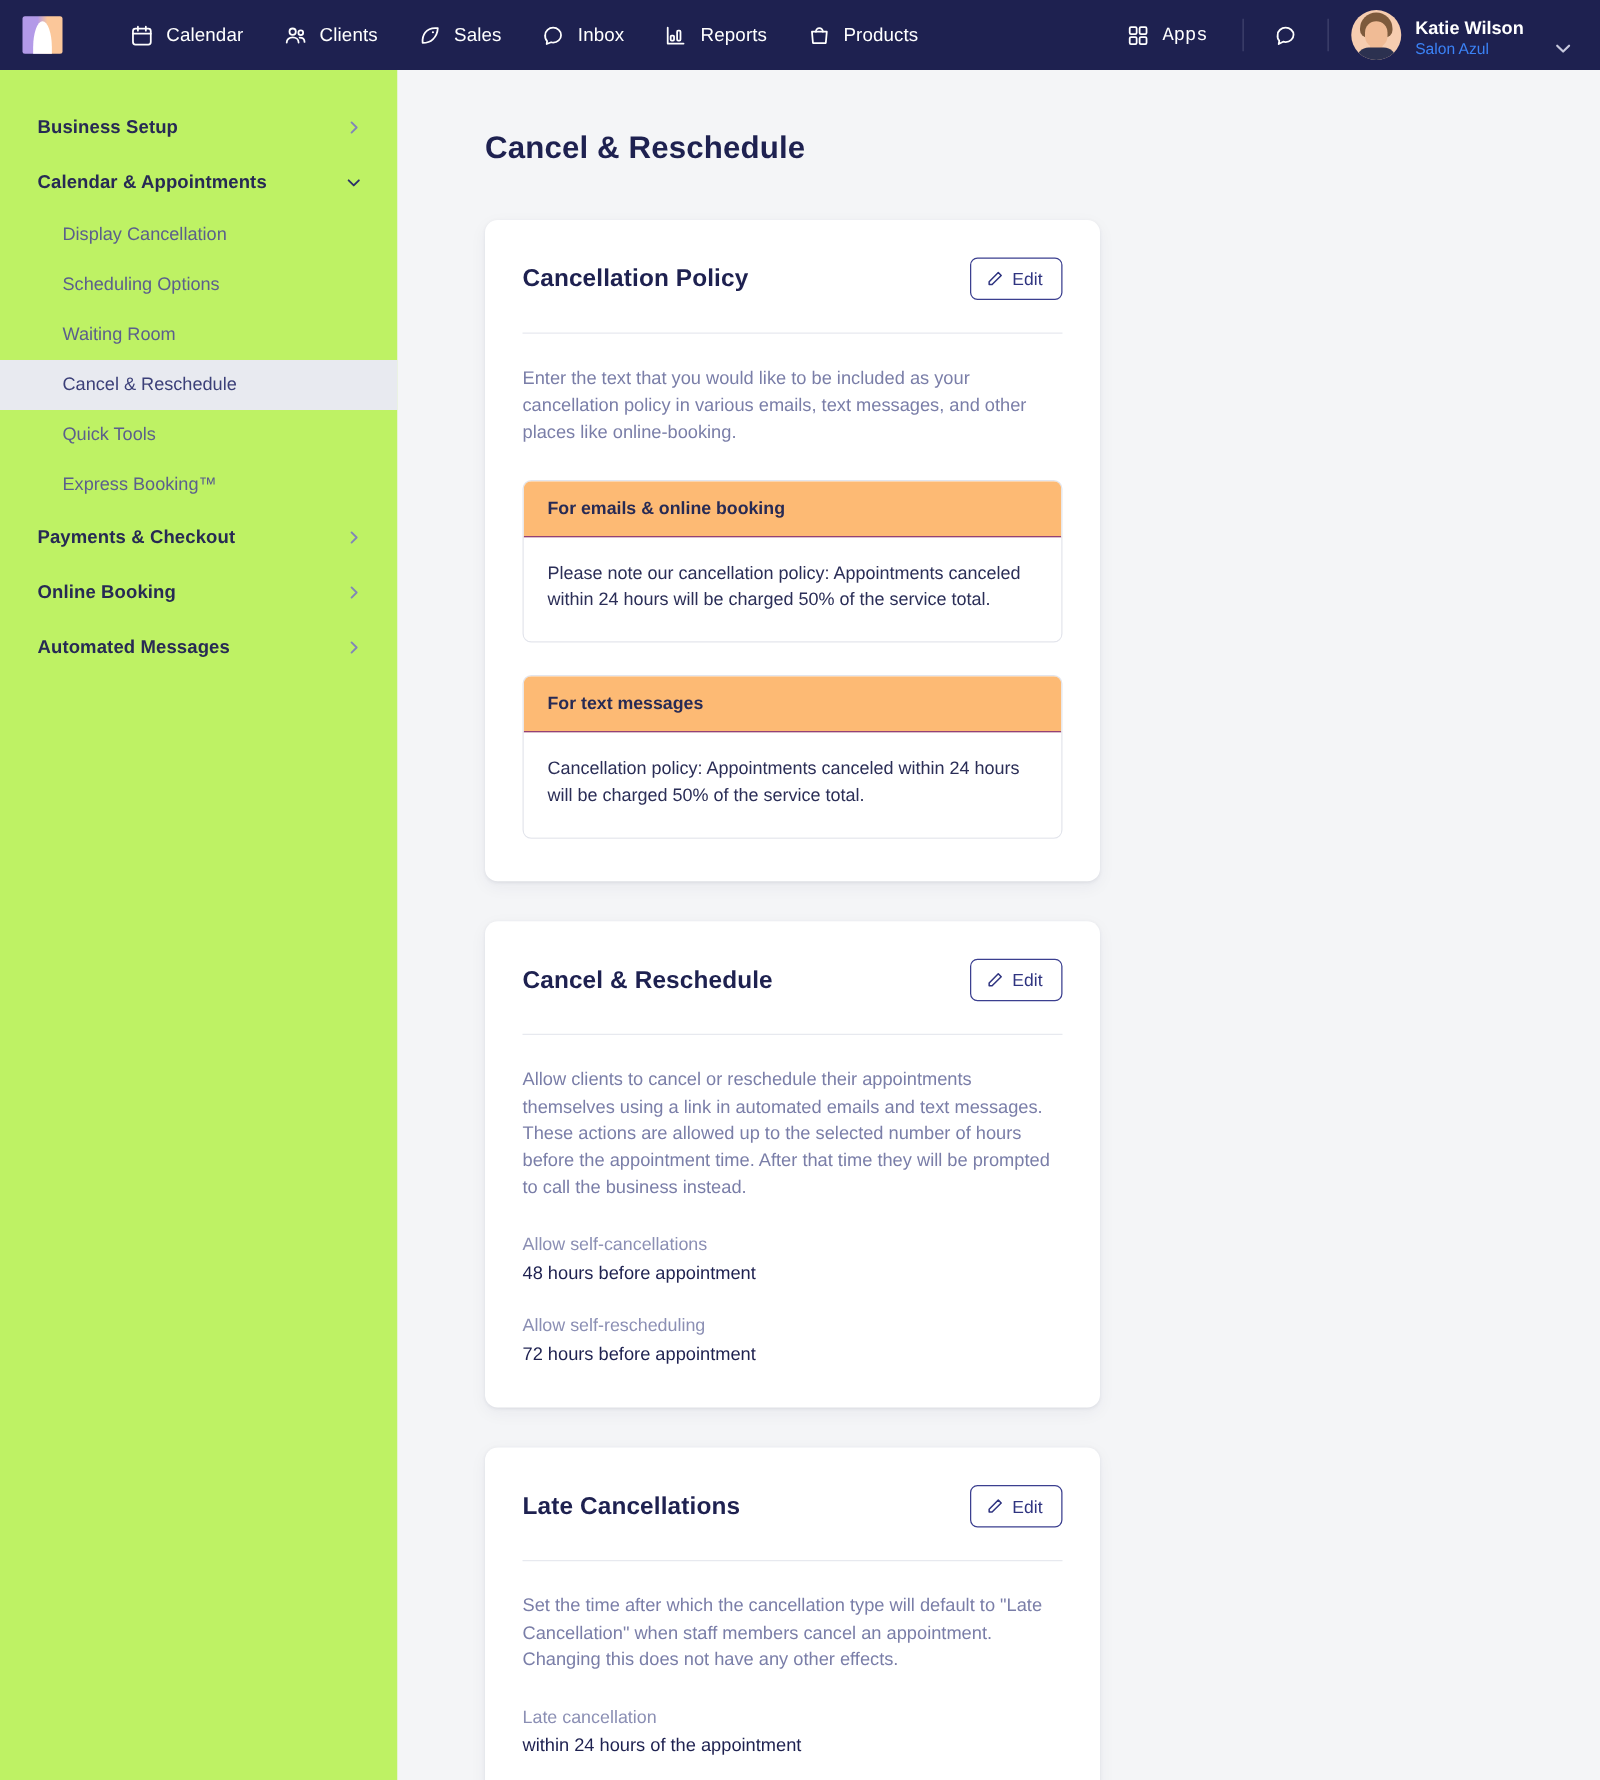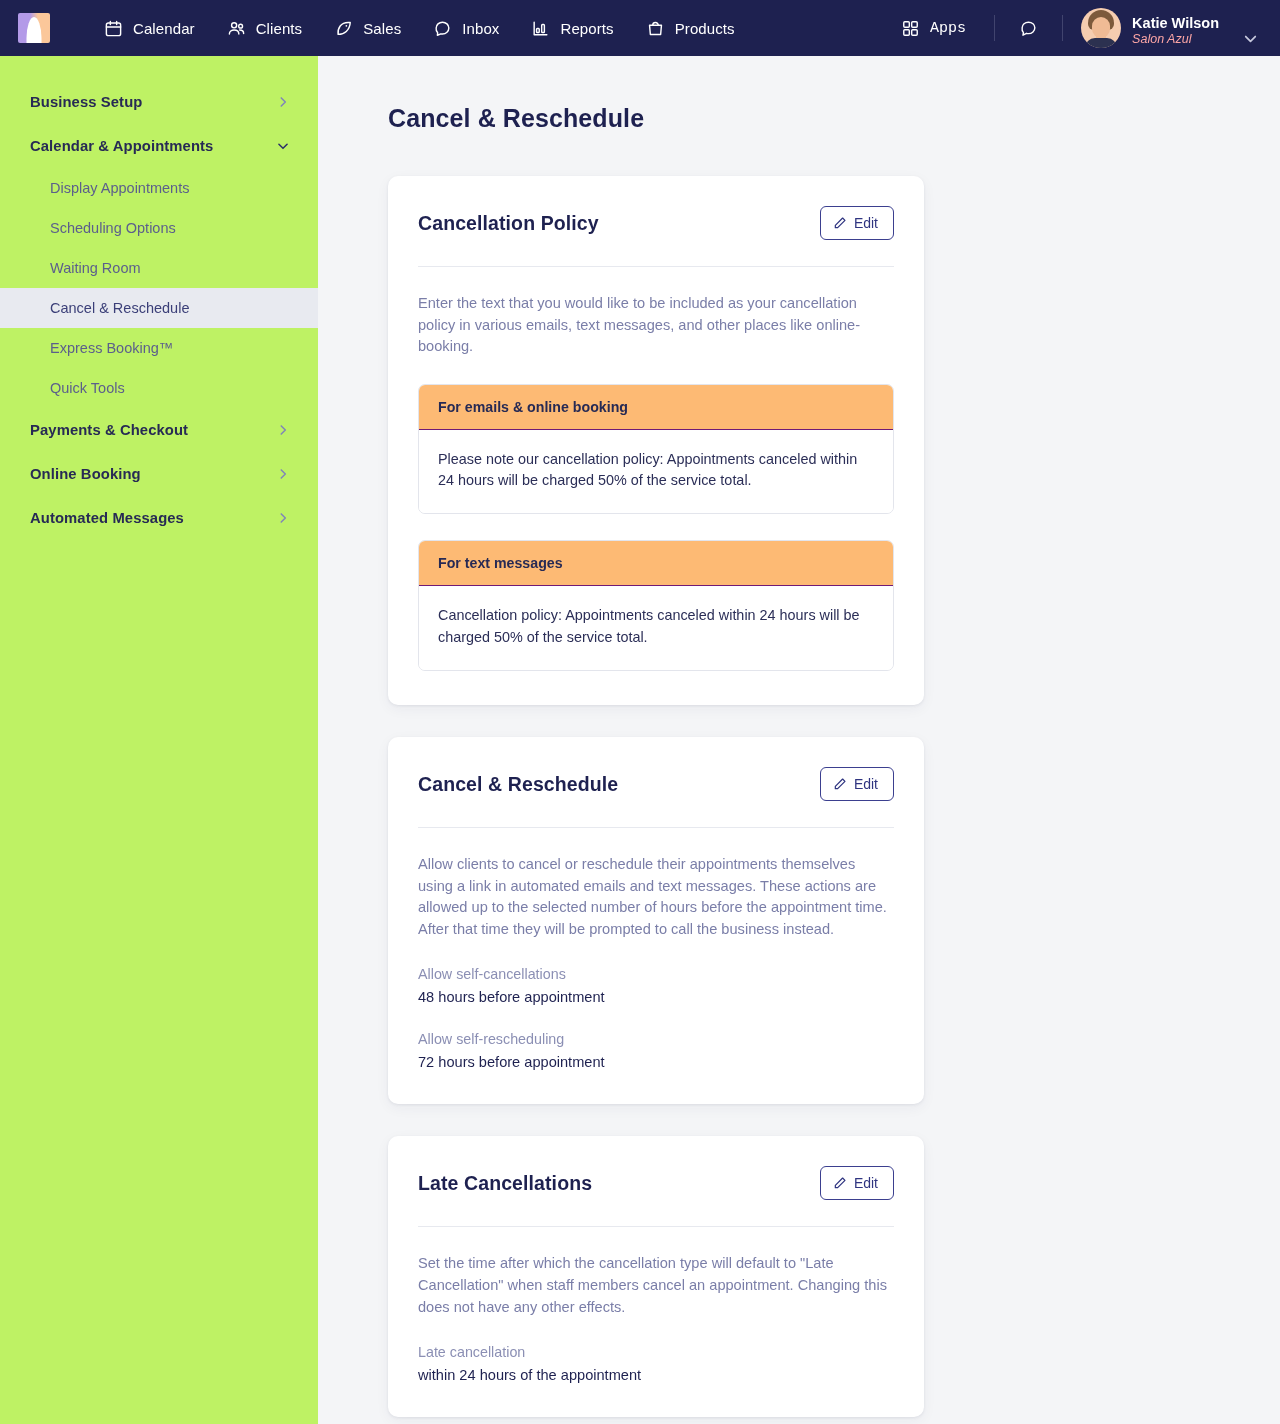--- a/index.html
+++ b/index.html
@@ -84,21 +84,21 @@
     position: absolute; left: 4px; bottom: -3px;
     width: 32px; height: 13px; border-radius: 10px 10px 0 0;
     background: #2c3150;
   }
   .avatar .neck {
     position: absolute; left: 15px; bottom: 7px;
     width: 10px; height: 8px; background: #f0bb95;
   }
   .user-meta { display: flex; flex-direction: column; line-height: 1.25; }
   .user-name { color: #fff; font-size: 14.5px; font-weight: bold; }
-  .user-org { color: #fca5a5; font-size: 12.5px; font-style: italic; }
+  .user-org { color: #3b82f6; font-size: 12.5px; }
   .caret { margin-left: 11px; }
 
   
   .shell { display: flex; height: 1368px; }
 
   
   .sidebar {
     width: 318px;
     background: #bef264;
     flex: 0 0 318px;
@@ -128,21 +128,21 @@
     background: #f4f5f7;
     padding: 48px 0 0 70px;
     overflow: hidden;
   }
   .page-title {
     font-size: 25px; font-weight: bold; color: #1e2150;
     letter-spacing: .1px;
     margin-bottom: 43px;
   }
   .card {
-    width: 536px;
+    width: 492px;
     background: #fff;
     border-radius: 10px;
     box-shadow: 0 1px 3px rgba(30,33,80,.08), 0 4px 14px rgba(30,33,80,.05);
     padding: 30px 30px 34px 30px;
     margin-bottom: 32px;
   }
   .card-head {
     display: flex; align-items: center; justify-content: space-between;
     padding-bottom: 26px;
     border-bottom: 1px solid #e7e9ef;
@@ -322,26 +322,26 @@
 
     <div class="side-group">
       <span class="g-label">Calendar &amp; Appointments</span>
       <span class="chev">
         <svg viewBox="0 0 24 24" fill="none" stroke="#2c3069" stroke-width="2.6" stroke-linecap="round" stroke-linejoin="round">
             <path d="M5 9l7 7 7-7"></path>
           </svg>
       </span>
     </div>
 
-    <div class="side-sub">Display Appointments</div>
+    <div class="side-sub">Display Cancellation</div>
     <div class="side-sub">Scheduling Options</div>
     <div class="side-sub">Waiting Room</div>
     <div class="side-sub active">Cancel &amp; Reschedule</div>
+    <div class="side-sub">Quick Tools</div>
     <div class="side-sub">Express Booking™</div>
-    <div class="side-sub">Quick Tools</div>
 
     <div class="side-group">
       <span class="g-label">Payments &amp; Checkout</span>
       <span class="chev">
         <svg viewBox="0 0 24 24" fill="none" stroke="#8086b8" stroke-width="2.6" stroke-linecap="round" stroke-linejoin="round">
             <path d="M9 5l7 7-7 7"></path>
           </svg>
       </span>
     </div>
 

